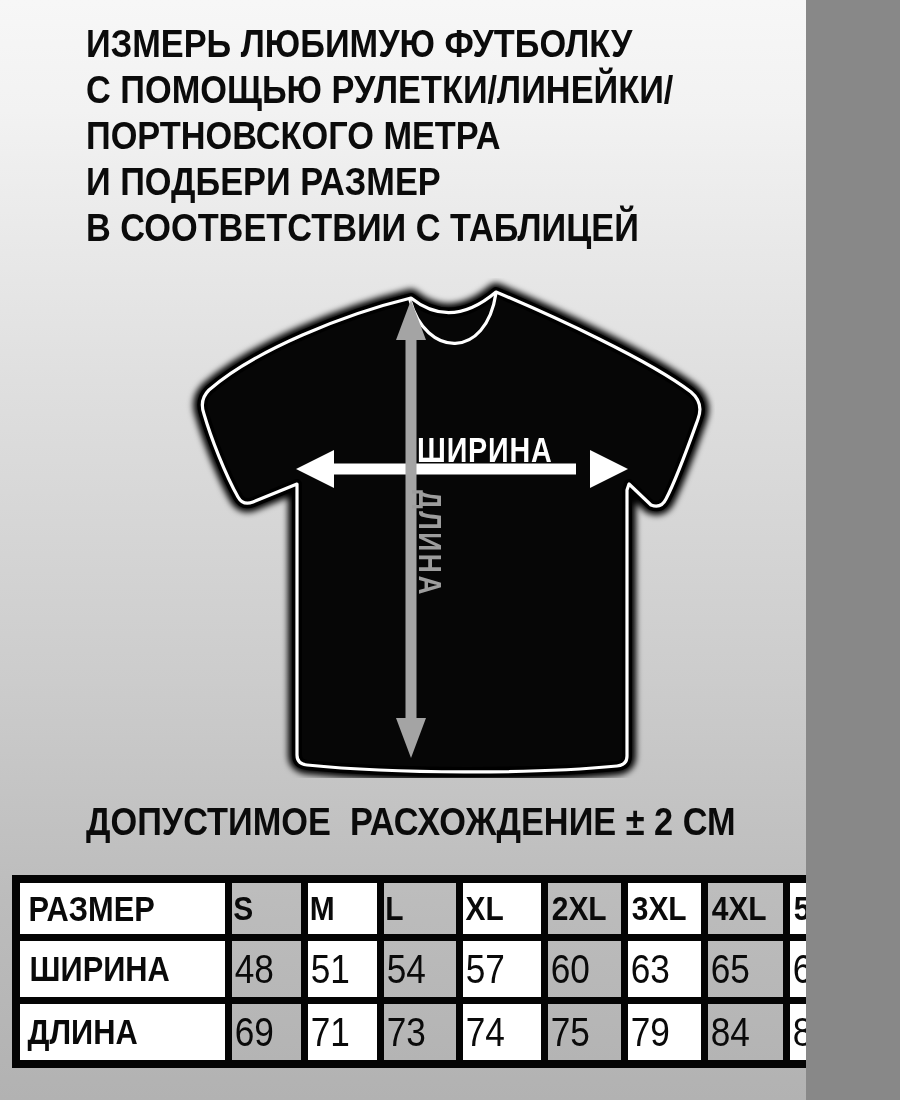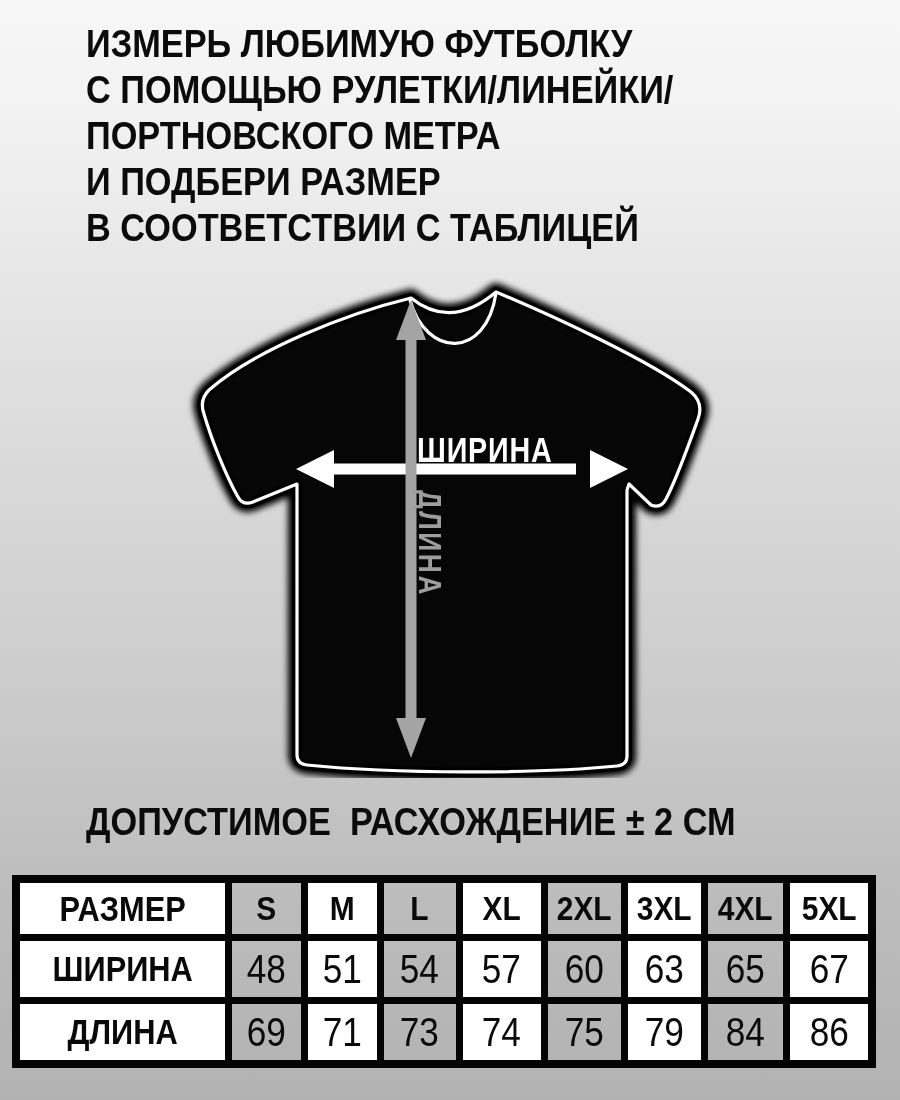--- a/index.html
+++ b/index.html
@@ -1,38 +1,38 @@
 <!DOCTYPE html>
 <html><head>
 <meta charset="utf-8">
 <style>
   html,body{margin:0;padding:0;background:#888;}
   #stage{
-    position:relative;width:900px;height:1100px;overflow:hidden;
+    position:relative;width:806px;height:1100px;overflow:hidden;
     font-family:"Liberation Sans",sans-serif;
     background:linear-gradient(180deg,#f7f7f7 0%,#f2f2f2 10%,#dedede 36%,#cccccc 62%,#bcbcbc 82%,#b2b2b2 100%);
   }
   .title{
     position:absolute;left:86px;top:21px;
     font-size:39px;line-height:46px;font-weight:700;color:#0b0b0b;
     transform:scaleX(0.88);transform-origin:left top;white-space:nowrap;
   }
   .tolerance{
     position:absolute;left:86px;top:801px;
     font-size:39px;line-height:42px;font-weight:700;color:#0b0b0b;
     transform:scaleX(0.88);transform-origin:left top;white-space:pre;
   }
   #shirt-svg{position:absolute;left:185px;top:278px;}
   table.sizes{
     position:absolute;left:12px;top:875px;
     border-collapse:collapse;table-layout:fixed;width:856px;
     border:8px solid #040404;
   }
   table.sizes td{
-    border:7px solid #040404;text-align:center;vertical-align:middle;
+    border:7px solid #040404;vertical-align:middle;
     padding:0;color:#0a0a0a;overflow:hidden;
   }
   td.c-white{background:#ffffff;}
   td.c-gray{background:transparent;}
   tr.hdr td{height:51px;}
   tr.dat td{height:56px;}
   .cnd{display:inline-block;transform:scaleX(0.88);transform-origin:center;white-space:nowrap;}
   .lbl{font-weight:700;font-size:35px;}
   .szhdr{font-weight:700;font-size:34px;}
   .num{font-weight:400;font-size:40px;}

